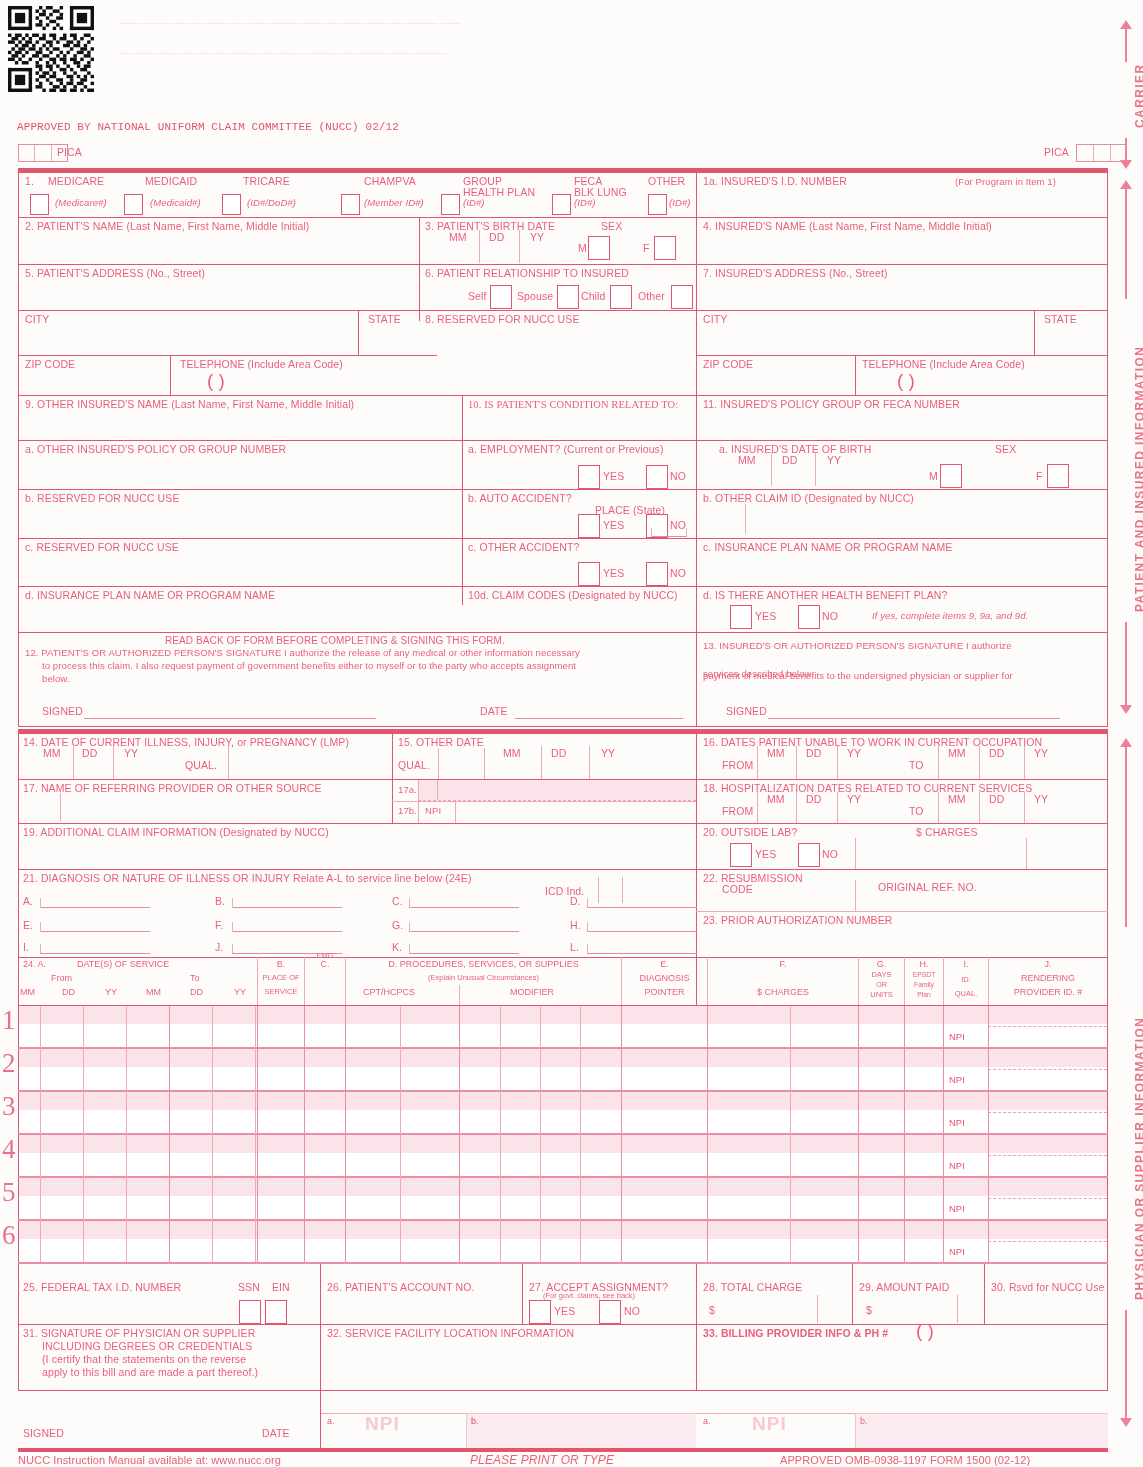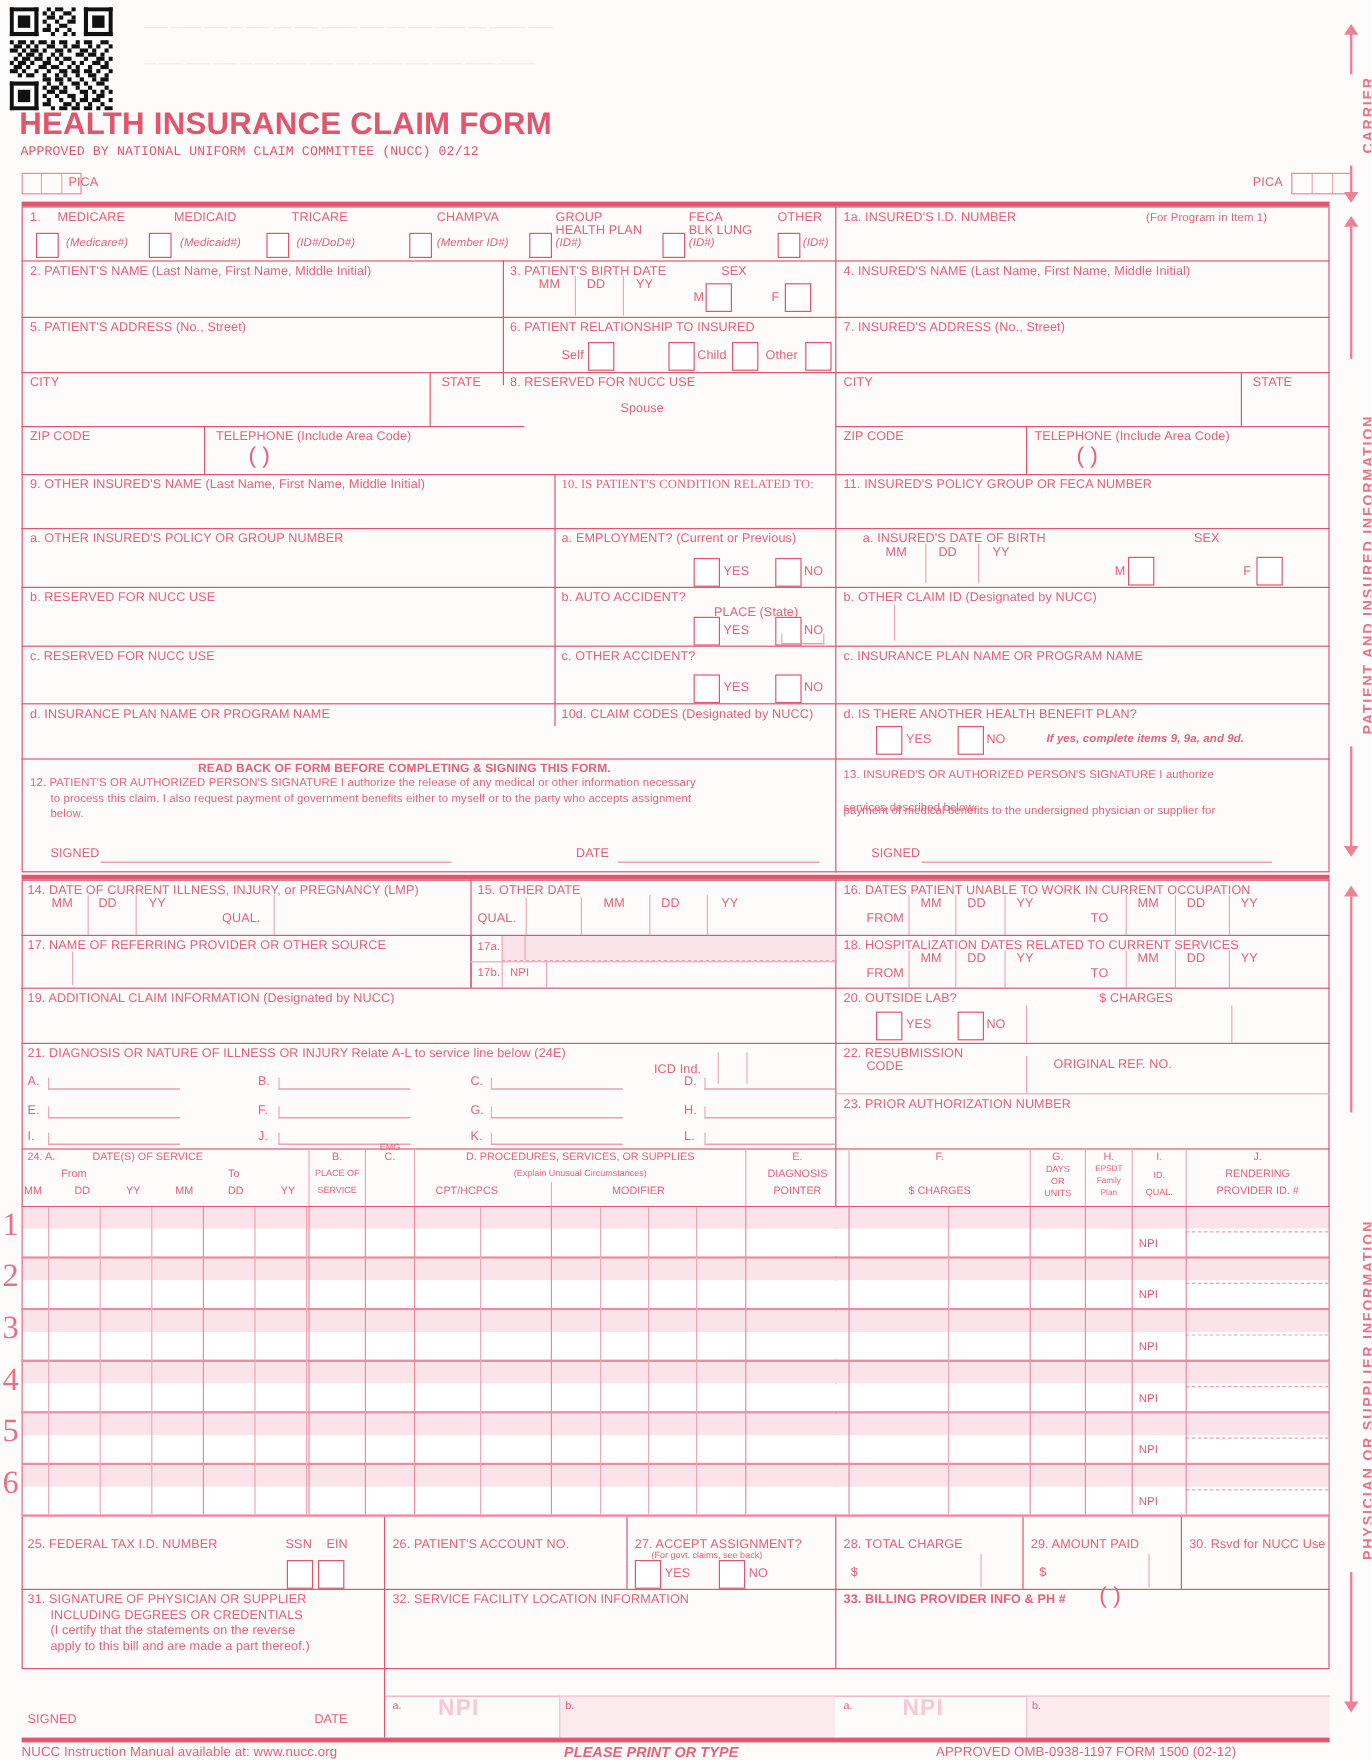--- a/index.html
+++ b/index.html
@@ -7,21 +7,21 @@
   #page{
     position:relative;width:1143px;height:1467px;background:#fefcfb;overflow:hidden;
     color:#e8607a;
   }
   
   .abs{position:absolute;box-sizing:border-box;}
   .lbl{font-size:10.5px;letter-spacing:.1px;line-height:1.12;white-space:nowrap;}
   .lbl-sm{font-size:9px;line-height:1.1;white-space:nowrap;}
   .lbl-xs{font-size:7.5px;line-height:1.05;white-space:nowrap;}
   .ital{font-style:italic;}
-  .bold{font-weight:bold;}
+  .bold{font-weight:normal;}
   .ctr{text-align:center;}
 
   
   .bx{border:1px solid #e78a9c;}
   .hline{position:absolute;height:1px;background:#e0566f;}
   .hline-lt{position:absolute;height:1px;background:#f0a8b6;}
   .vline{position:absolute;width:1px;background:#e0566f;}
   .vline-lt{position:absolute;width:1px;background:#f0a8b6;}
   .thick{position:absolute;background:#e0566f;}
 
@@ -223,21 +223,20 @@
         <rect x="15" y="24" width="2" height="1"></rect>
       <rect x="18" y="24" width="2" height="1"></rect>
         <rect x="21" y="24" width="1" height="1"></rect>
         <rect x="23" y="24" width="2" height="1"></rect>
     </g>
   </svg>
 
   <div class="ghost" style="left:120px;top:14px;">____ _____ ____  __ ____ ___ ____ ______ ____ ___ ____ _____ ___ ______ ____</div>
   <div class="ghost" style="left:120px;top:44px;">__ ____ ____ ____ __ ___ _____ ____ ___ __ _____ ____ _____ _____ ______</div>
 
-  <div class="abs" id="title" style="left:16px;top:88px;">HEALTH INSURANCE CLAIM FORM</div>
   <div class="abs" id="subtitle" style="left:17px;top:121px;font-family:Liberation Mono, monospace;">APPROVED BY NATIONAL UNIFORM CLAIM COMMITTEE (NUCC) 02/12</div>
 
   <div class="abs bx" style="left:18px;top:144px;width:50px;height:18px;"></div>
   <div class="vline-lt" style="left:34px;top:145px;height:16px;"></div>
   <div class="vline-lt" style="left:51px;top:145px;height:16px;"></div>
   <div class="abs lbl" style="left:57px;top:147px;">PICA</div>
 
   <div class="abs lbl" style="left:1044px;top:147px;">PICA</div>
   <div class="abs bx" style="left:1076px;top:144px;width:50px;height:18px;"></div>
   <div class="vline-lt" style="left:1093px;top:145px;height:16px;"></div>
@@ -301,21 +300,21 @@
   <div class="cb" style="left:654px;top:236px;width:20px;height:22px;"></div>
 
   <div class="abs lbl" style="left:703px;top:221px;">4. INSURED'S NAME (Last Name, First Name, Middle Initial)</div>
 
   <div class="hline" style="left:18px;top:264px;width:1090px;"></div>
 
   <div class="abs lbl" style="left:25px;top:268px;">5. PATIENT'S ADDRESS (No., Street)</div>
   <div class="abs lbl" style="left:425px;top:268px;">6. PATIENT RELATIONSHIP TO INSURED</div>
   <div class="abs lbl" style="left:468px;top:291px;">Self</div>
   <div class="cb" style="left:490px;top:285px;width:20px;height:22px;"></div>
-  <div class="abs lbl" style="left:517px;top:291px;margin-top:44px;">Spouse</div>
+  <div class="abs lbl" style="left:517px;top:291px;">Spouse</div>
   <div class="cb" style="left:557px;top:285px;width:20px;height:22px;"></div>
   <div class="abs lbl" style="left:581px;top:291px;">Child</div>
   <div class="cb" style="left:610px;top:285px;width:20px;height:22px;"></div>
   <div class="abs lbl" style="left:638px;top:291px;">Other</div>
   <div class="cb" style="left:671px;top:285px;width:20px;height:22px;"></div>
 
   <div class="abs lbl" style="left:703px;top:268px;">7. INSURED'S ADDRESS (No., Street)</div>
 
   <div class="hline" style="left:18px;top:310px;width:1090px;"></div>
 

